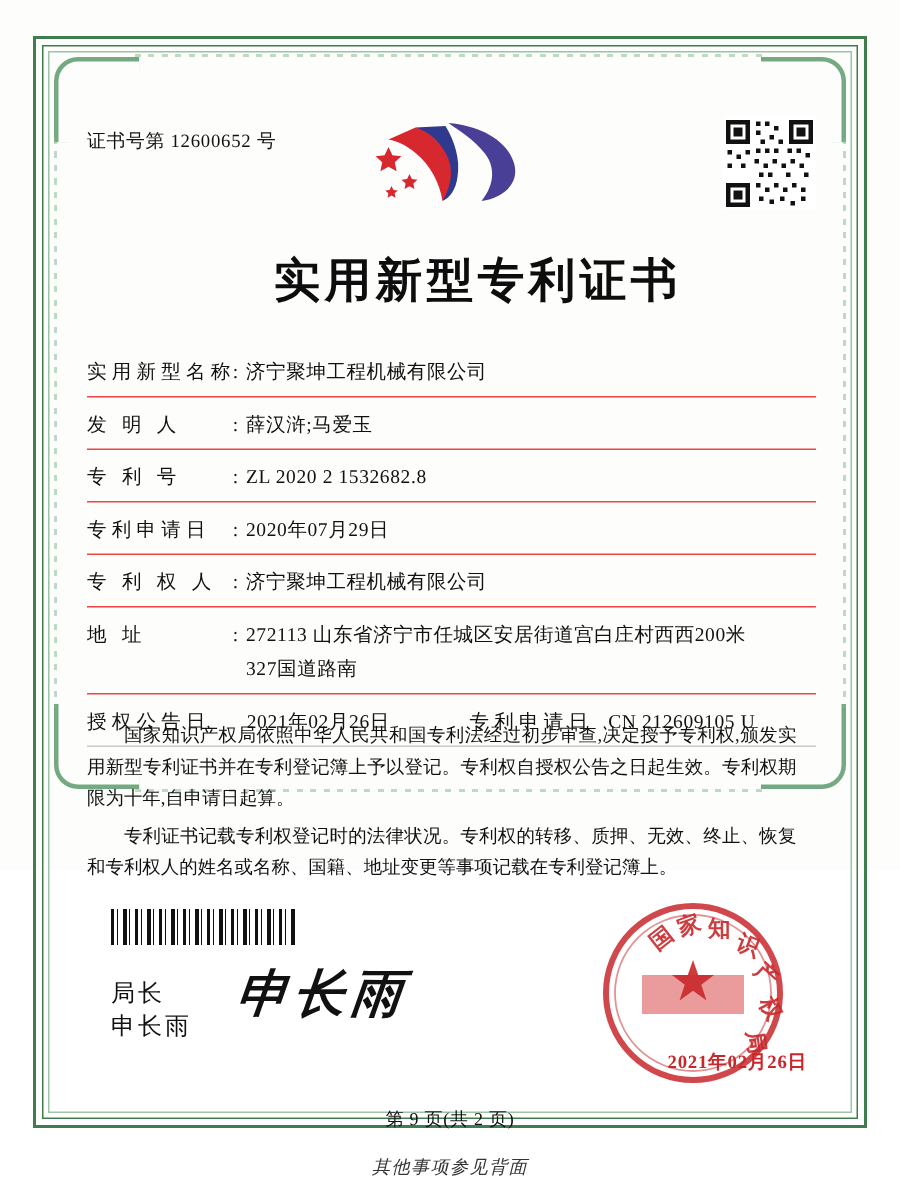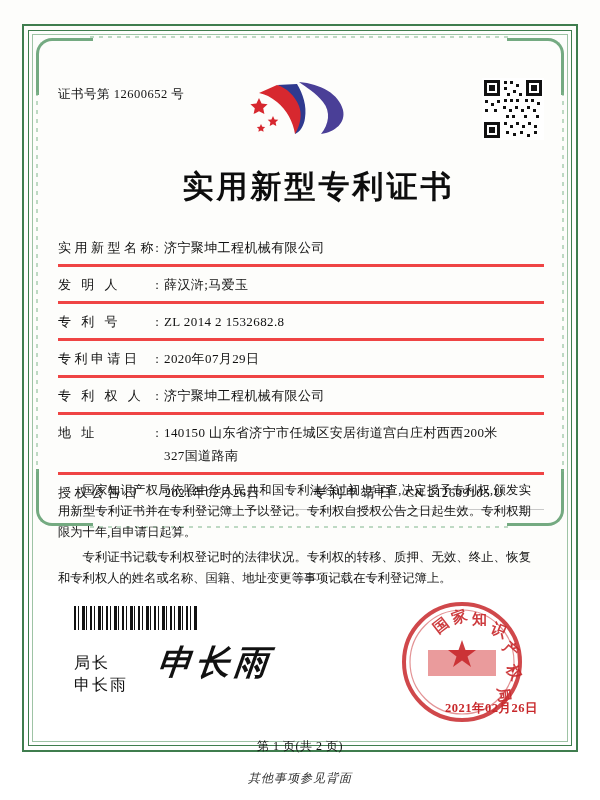--- a/index.html
+++ b/index.html
@@ -127,21 +127,21 @@
     left: 58px;
     right: 56px;
     top: 230px;
   }
   .field-row {
     display: flex;
     align-items: flex-start;
     font-size: 13px;
     line-height: 19px;
     padding: 8px 0 7px 0;
-    border-bottom: 3px solid #ef4444;
+    border-bottom: 1px solid #ef4444;
     color: #111;
   }
   .field-label {
     width: 92px;
     flex: 0 0 92px;
     letter-spacing: 3.5px;
     white-space: nowrap;
   }
   .field-sep {
     flex: 0 0 14px;
@@ -361,40 +361,40 @@
 
     <div class="field-row">
       <div class="field-label">发 明 人</div>
       <div class="field-sep">:</div>
       <div class="field-value">薛汉浒;马爱玉</div>
     </div>
 
     <div class="field-row">
       <div class="field-label">专 利 号</div>
       <div class="field-sep">:</div>
-      <div class="field-value">ZL 2014 2 1532682.8</div>
+      <div class="field-value">ZL 2020 2 1532682.8</div>
     </div>
 
     <div class="field-row">
       <div class="field-label">专利申请日</div>
       <div class="field-sep">:</div>
       <div class="field-value">2020年07月29日</div>
     </div>
 
     <div class="field-row">
       <div class="field-label">专 利 权 人</div>
       <div class="field-sep">:</div>
       <div class="field-value">济宁聚坤工程机械有限公司</div>
     </div>
 
     <div class="field-row">
       <div class="field-label">地 址</div>
       <div class="field-sep">:</div>
       <div class="field-value">
-        <span>140150  山东省济宁市任城区安居街道宫白庄村西西200米</span>
+        <span>272113  山东省济宁市任城区安居街道宫白庄村西西200米</span>
         <span class="sub">327国道路南</span>
       </div>
     </div>
 
     <div class="dual">
       <div class="cellA">
         <span class="lbl">授权公告日</span>
         <span class="val">2021年02月26日</span>
       </div>
       <div class="cellB">
@@ -429,16 +429,16 @@
         <text x="92" y="34" transform="rotate(22 92 34)">识</text>
         <text x="104" y="50" transform="rotate(42 104 50)">产</text>
         <text x="108" y="70" transform="rotate(62 108 70)">权</text>
         <text x="100" y="90" transform="rotate(82 100 90)">局</text>
       </g>
       <polygon fill="#c8282b" opacity="0.9" points="64,42 67.5,52 78,52 69.5,58.5 73,69 64,62.5 55,69 58.5,58.5 50,52 60.5,52"></polygon>
     </svg>
   </div>
   <div class="seal-date">2021年02月26日</div>
 
-  <div class="page-no">第 1 页(共 2 页)</div>
+  <div class="page-no">第 9 页(共 2 页)</div>
   <div class="footnote">其他事项参见背面</div>
 
 </div>
 
 </body></html>

